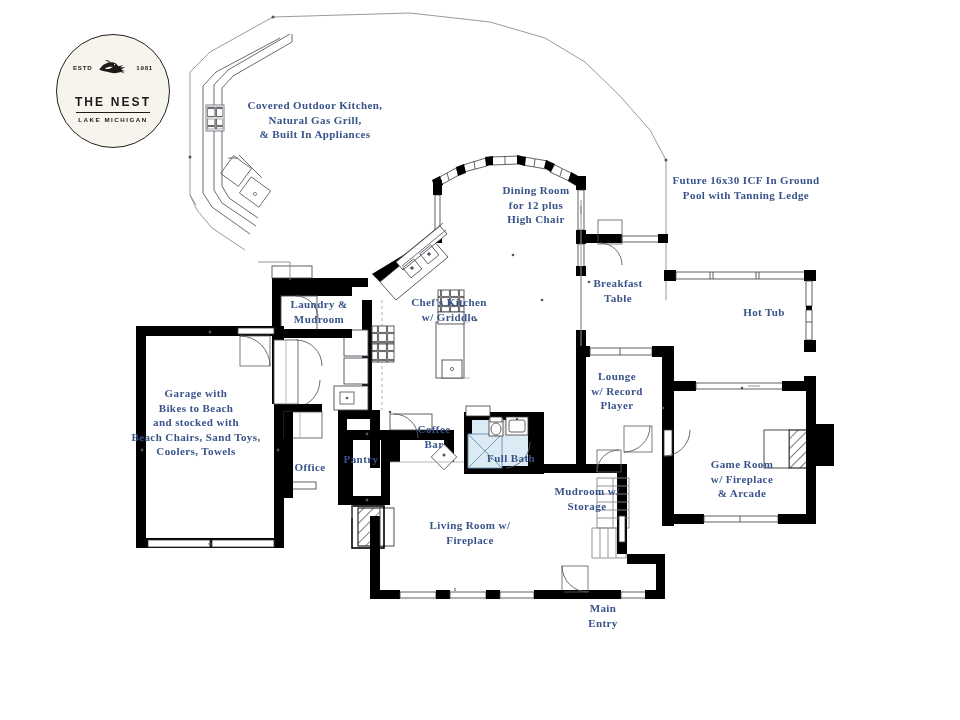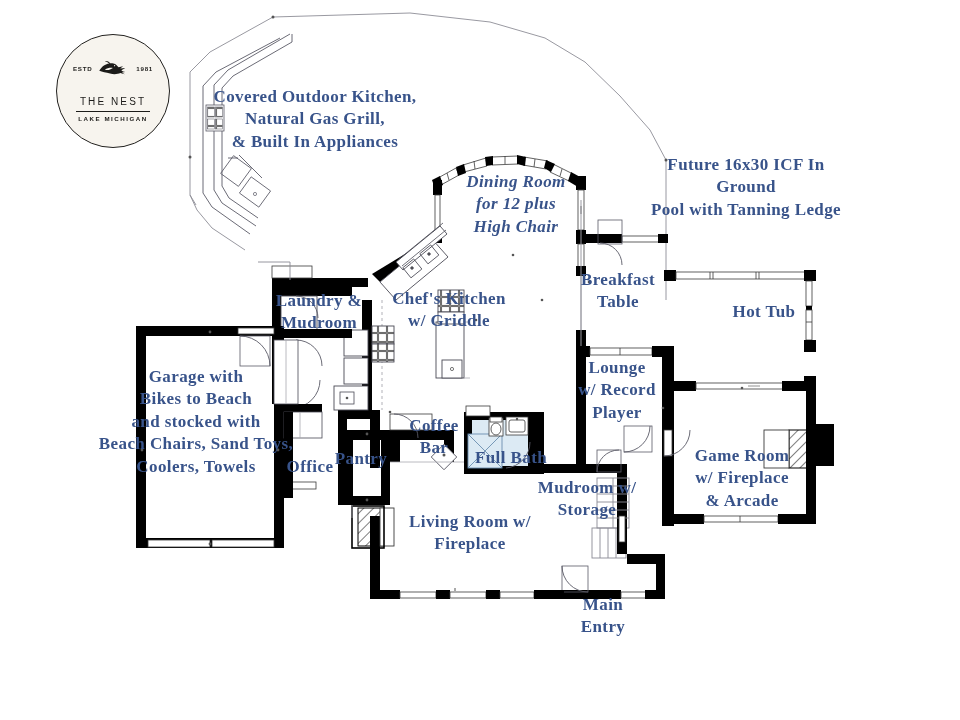--- a/index.html
+++ b/index.html
@@ -61,22 +61,22 @@
     color: #1c1b19;
     font-weight: 700;
   }
   .logo-bird {
     width: 34px;
     height: 17px;
     display: block;
   }
   .logo-name {
     font-family: "Liberation Sans", sans-serif;
-    font-size: 10px;
-    font-weight: 400;
+    font-size: 12px;
+    font-weight: 700;
     letter-spacing: 2.1px;
     color: #1c1b19;
     line-height: 1.05;
     margin-top: 19px;
   }
   .logo-rule {
     width: 74px;
     height: 1px;
     background: #1c1b19;
     margin: 3px 0 3px 0;
@@ -95,21 +95,21 @@
     font-family: "Liberation Serif", "DejaVu Serif", serif;
     font-weight: 700;
     font-size: 11.2px;
     line-height: 1.32;
     text-align: center;
     letter-spacing: 0.4px;
     white-space: pre-line;
     transform: translate(-50%, -50%);
     pointer-events: none;
   }
-  .room-label.lg { font-size: 17px; }
+  .room-label.lg { font-size: 11px; }
 </style>
 </head>
 <body>
 
 <div id="plan-root">
 
   <svg id="floorplan" viewBox="0 0 960 720">
     <defs>
       <pattern id="hatch45" width="7" height="7" patternTransform="rotate(45)" patternUnits="userSpaceOnUse">
         <line x1="0" y1="0" x2="0" y2="7" stroke="#000" stroke-width="1"></line>
@@ -466,21 +466,21 @@
     </div>
     <div class="logo-name">THE NEST</div>
     <div class="logo-rule"></div>
     <div class="logo-sub">LAKE MICHIGAN</div>
   </div>
 
   <div id="labels-layer">
       <div class="room-label lg" style="left: 315px; top: 120px; color: rgb(56, 83, 138);">Covered Outdoor Kitchen,
 Natural Gas Grill,
 &amp; Built In Appliances</div>
-      <div class="room-label lg" style="left: 516px; top: 205px; color: rgb(56, 83, 138); font-style: italic;">Dining Room
+      <div class="room-label lg" style="left: 536px; top: 205px; color: rgb(56, 83, 138);">Dining Room
 for 12 plus
 High Chair</div>
       <div class="room-label lg" style="left: 746px; top: 188px; color: rgb(56, 83, 138);">Future 16x30 ICF In Ground
 Pool with Tanning Ledge</div>
       <div class="room-label lg" style="left: 319px; top: 312px; color: rgb(56, 83, 138);">Laundry &amp;
 Mudroom</div>
       <div class="room-label lg" style="left: 449px; top: 310px; color: rgb(56, 83, 138);">Chef's Kitchen
 w/ Griddle</div>
       <div class="room-label lg" style="left: 618px; top: 291px; color: rgb(56, 83, 138);">Breakfast
 Table</div>

